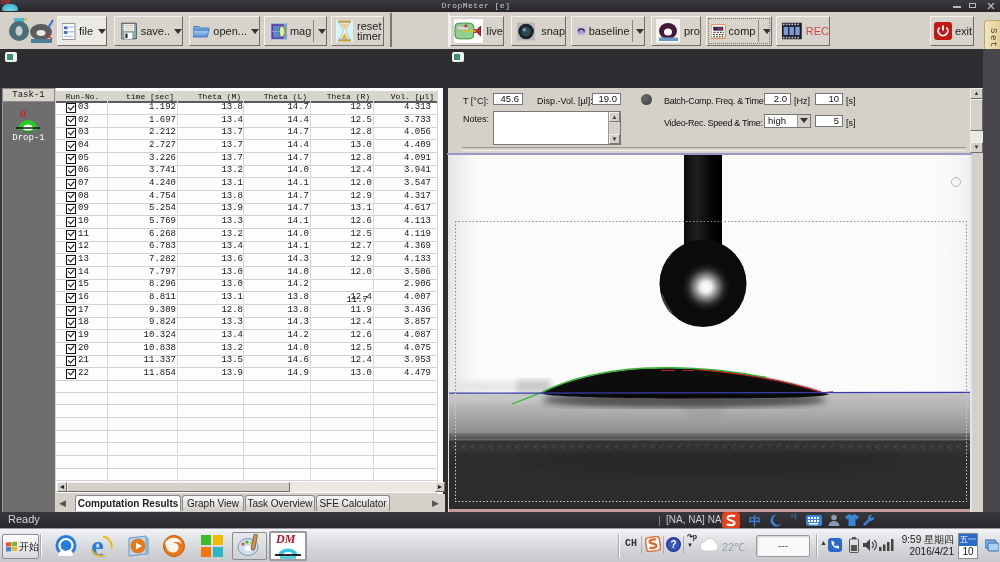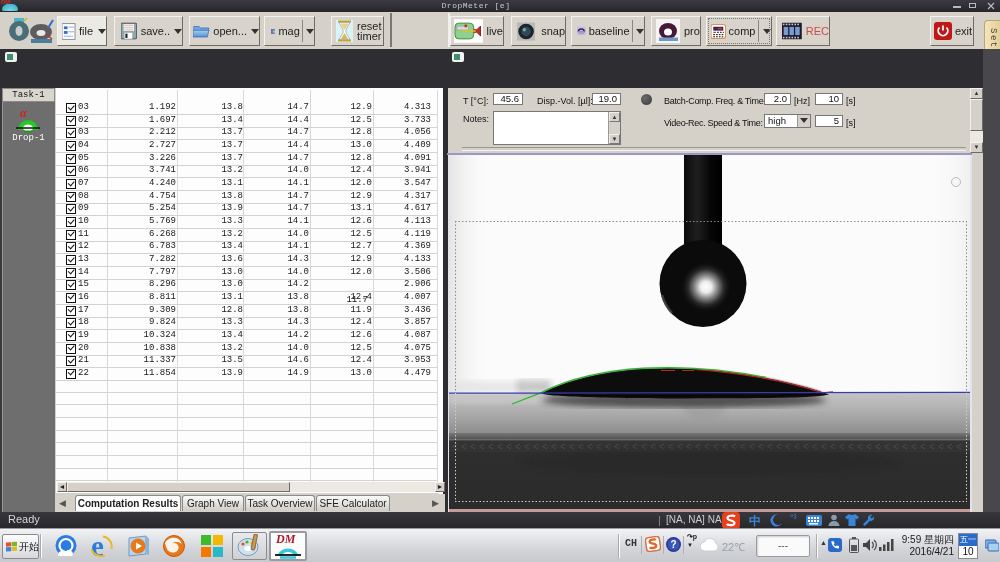--- a/index.html
+++ b/index.html
@@ -115,21 +115,21 @@
           <linearGradient id="fgrad" x1="0" y1="0" x2="0" y2="1">
             <stop offset="0" stop-color="#a8cdf0"></stop>
             <stop offset="1" stop-color="#5890d0"></stop>
           </linearGradient>
         </defs>
       </svg>
     <span style="margin-left:3px;">open...</span>
       <span class="arr" style="margin-left:4px;"></span>
   </div>
 
-  <div class="tbtn" style="left:264px;width:51px;">
+  <div class="tbtn" style="left:264px;width:63px;">
     <svg width="23" height="23" viewBox="0 0 23 23" style="margin-left:6px;">
         <rect x="0" y="0" width="23" height="23" fill="#6f9fd8"></rect>
         <rect x="2" y="2" width="15" height="19" fill="#5588cc" stroke="#7030a0" stroke-width="2"></rect>
         <ellipse cx="16" cy="11.5" rx="4" ry="8" fill="#d8f0a0" stroke="#333" stroke-width="0.8"></ellipse>
         <line x1="16" y1="3.5" x2="22" y2="11.5" stroke="#d8b000" stroke-width="1.2"></line>
         <line x1="16" y1="19.5" x2="22" y2="11.5" stroke="#d8b000" stroke-width="1.2"></line>
         <line x1="2" y1="11.5" x2="14" y2="11.5" stroke="#cfe0f4" stroke-width="1" stroke-dasharray="2,2"></line>
       </svg>
     <span style="margin-left:3px;">mag</span>
       <span class="tsep" style="margin-left:2px;"></span>
@@ -266,20 +266,34 @@
   <div class="abs" id="taskhdr">Task-1</div>
   <div class="abs" style="left:20px;top:108px;width:16px;height:10px;color:#cc2020;font:italic bold 12px 'Liberation Serif',serif;line-height:10px;">α</div>
   <svg class="abs" style="left:16px;top:117px;" width="24" height="16" viewBox="0 0 24 16">
     <path d="M2,13 a10,10 0 0 1 20,0 z" fill="#22cc22"></path>
     <ellipse cx="12" cy="11" rx="5" ry="3.5" fill="#fff"></ellipse>
     <line x1="0" y1="11" x2="24" y2="11" stroke="#111" stroke-width="1.5"></line>
     <line x1="8" y1="14.5" x2="16" y2="14.5" stroke="#1a9a1a" stroke-width="2"></line>
   </svg>
   <div class="abs" style="left:2px;top:133px;width:53px;text-align:center;color:#fff;font:9px 'Liberation Mono',monospace;">Drop-1</div>
   <div class="abs" id="tablewrap">
+<div id="thead">
+<span class="hcell" style="left:2px;width:49px;text-align:center;">Run-No.</span>
+<span class="hcell" style="left:50px;width:68px;text-align:right;">time [sec]</span>
+<span class="hcell" style="left:117px;width:68px;text-align:right;">Theta (M)</span>
+<span class="hcell" style="left:183px;width:68px;text-align:right;">Theta (L)</span>
+<span class="hcell" style="left:246px;width:68px;text-align:right;">Theta (R)</span>
+<span class="hcell" style="left:310px;width:68px;text-align:right;">Vol. [µl]</span>
+<span style="position:absolute;left:51px;top:1px;width:1px;height:8px;background:#666;"></span>
+<span style="position:absolute;left:120.5px;top:1px;width:1px;height:8px;background:#666;"></span>
+<span style="position:absolute;left:187px;top:1px;width:1px;height:8px;background:#666;"></span>
+<span style="position:absolute;left:254px;top:1px;width:1px;height:8px;background:#666;"></span>
+<span style="position:absolute;left:316.5px;top:1px;width:1px;height:8px;background:#666;"></span>
+<span style="position:absolute;left:381px;top:1px;width:1px;height:8px;background:#666;"></span>
+</div>
 <div class="row" style="top:13.0px;">
 <span class="cb"></span>
 <span class="rnum">03</span>
 <span class="cell" style="left:60px;width:60px;">1.192</span>
 <span class="cell" style="left:127px;width:60px;">13.8</span>
 <span class="cell" style="left:193px;width:60px;">14.7</span>
 <span class="cell" style="left:256px;width:60px;">12.9</span>
 <span class="cell" style="left:315px;width:60px;">4.313</span>
 </div>
 <div class="row" style="top:25.7px;">

